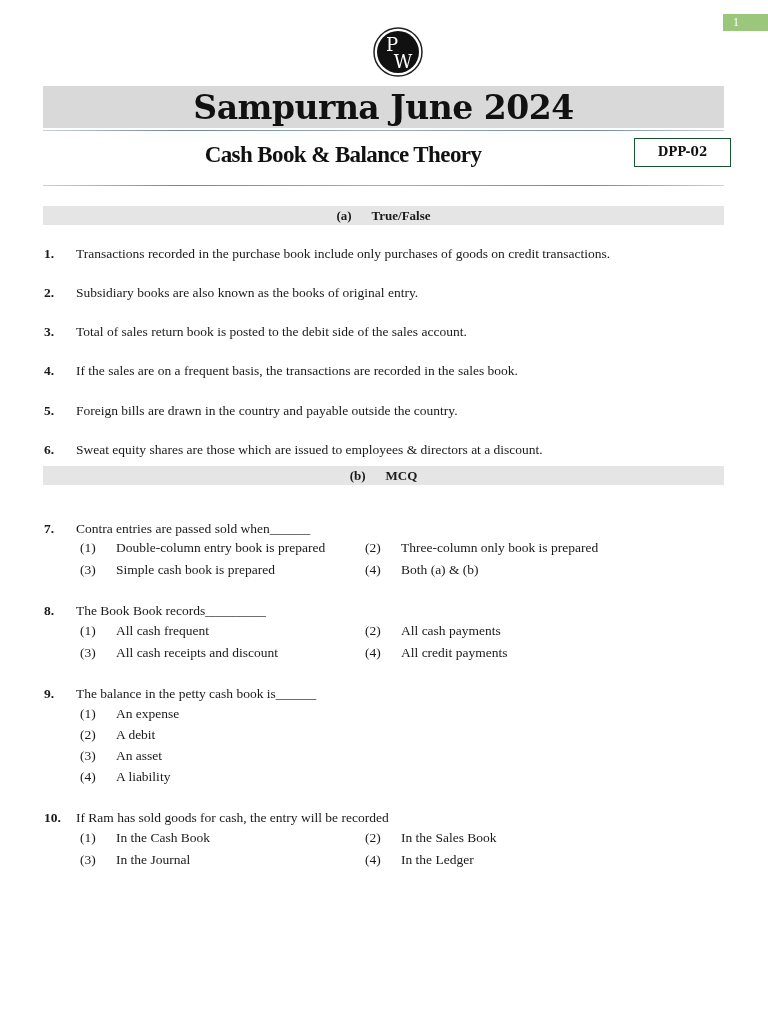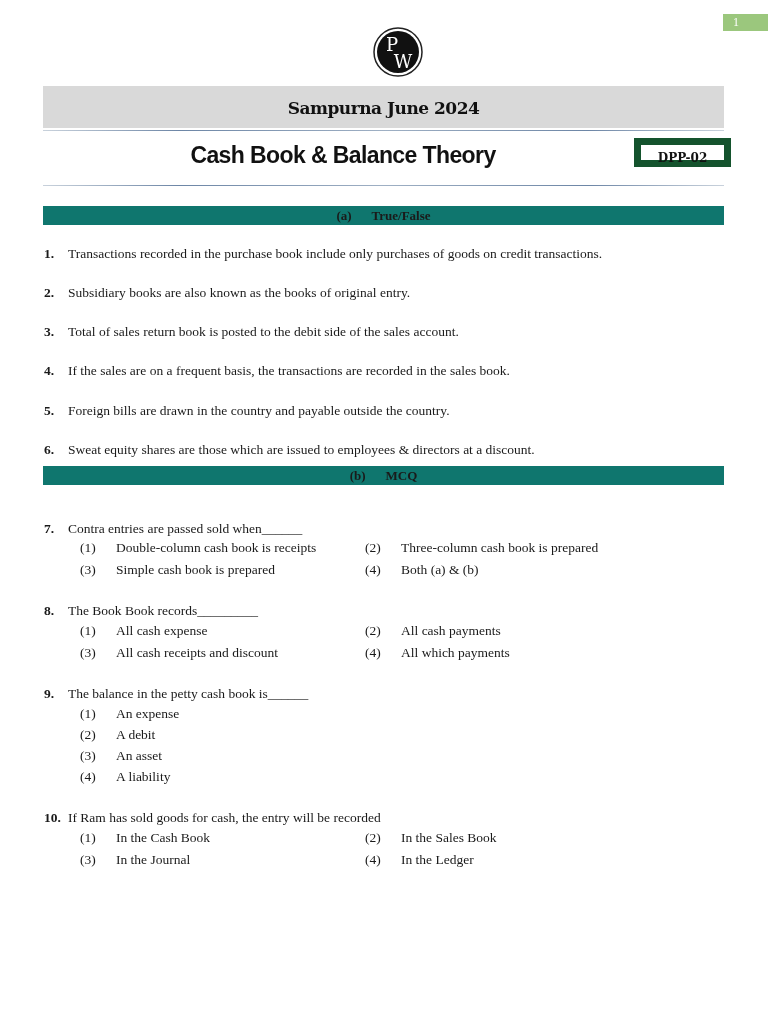--- a/index.html
+++ b/index.html
@@ -13,46 +13,46 @@
       text-align: left; padding-left: 10px; box-sizing: border-box;
     }
     .logo {
       position: absolute; left: 372px; top: 25px; width: 52px; height: 55px;
     }
     .title-band {
       position: absolute; left: 43px; top: 86px; width: 681px; height: 42px;
       background: #d9d9d9; text-align: center;
     }
     .title-band span {
-      font-family: "DejaVu Serif", serif; font-weight: bold; font-size: 17px; line-height: 44px;
+      font-family: "DejaVu Serif", serif; font-weight: bold; font-size: 33px; line-height: 44px;
       letter-spacing: -0.5px; color: #111; text-align: center;
     }
     .rule {
       position: absolute; left: 43px; width: 681px; height: 1px;
       background: linear-gradient(to right, #c9d2dc 0%, #6d86a6 20%, #9fb0c4 50%, #6d86a6 80%, #c9d2dc 100%);
     }
     .subtitle {
       position: absolute; left: 43px; top: 142px; width: 600px; text-align: center;
-      font-family: Liberation Sans, sans-serif; font-weight: bold; font-size: 23px; letter-spacing: -0.6px; color: #111;
+      font-family: Liberation Serif, serif; font-weight: bold; font-size: 23px; letter-spacing: -0.6px; color: #111;
     }
     .dpp-box {
       position: absolute; left: 634px; top: 138px; width: 97px; height: 29px;
-      border: 7px solid #14532d; box-sizing: border-box; text-align: center;
+      border: 1px solid #14532d; box-sizing: border-box; text-align: center;
       font-family: "DejaVu Serif", serif; font-weight: bold; font-size: 12px; line-height: 27px; color: #111;
     }
     .section-band {
-      position: absolute; left: 43px; width: 681px; height: 19px; background: #0f766e;
+      position: absolute; left: 43px; width: 681px; height: 19px; background: #e5e5e5;
       text-align: center; font-size: 13px; font-weight: bold; line-height: 19px; color: #1a1a1a;
     }
     .section-band .letter { margin-right: 20px; }
     .q {
       position: absolute; left: 44px; font-size: 13.5px; line-height: 18px; white-space: nowrap;
     }
     .q .num { position: absolute; left: 0; font-weight: bold; }
-    .q .text { position: absolute; left: 24px; }
+    .q .text { position: absolute; left: 32px; }
     .opt {
       position: absolute; font-size: 13.5px; line-height: 18px; white-space: nowrap;
     }
     .opt .olabel { position: absolute; left: 0; }
     .opt .otext { position: absolute; left: 36px; }
   </style>
 </head>
 <body>
 
 <div class="page-num">1</div>
@@ -107,54 +107,54 @@
 <div class="section-band" style="top:466px;">
   <span class="letter">(b)</span><span>MCQ</span>
 </div>
 
 <div class="q" style="top:520px;">
   <span class="num">7.</span>
     <span class="text">Contra entries are passed sold when______</span>
 </div>
 <div class="opt" style="top:539px; left:80px;">
     <span class="olabel">(1)</span>
-    <span class="otext">Double-column cash book is receipts</span>
+    <span class="otext">Double-column entry book is prepared</span>
   </div>
 <div class="opt" style="top:539px; left:365px;">
     <span class="olabel">(2)</span>
-    <span class="otext">Three-column cash book is prepared</span>
+    <span class="otext">Three-column only book is prepared</span>
   </div>
 <div class="opt" style="top:561px; left:80px;">
     <span class="olabel">(3)</span>
     <span class="otext">Simple cash book is prepared</span>
   </div>
 <div class="opt" style="top:561px; left:365px;">
     <span class="olabel">(4)</span>
     <span class="otext">Both (a) &amp; (b)</span>
   </div>
 
 <div class="q" style="top:602px;">
   <span class="num">8.</span>
     <span class="text">The Book Book records_________</span>
 </div>
 <div class="opt" style="top:622px; left:80px;">
     <span class="olabel">(1)</span>
-    <span class="otext">All cash expense</span>
+    <span class="otext">All cash frequent</span>
   </div>
 <div class="opt" style="top:622px; left:365px;">
     <span class="olabel">(2)</span>
     <span class="otext">All cash payments</span>
   </div>
 <div class="opt" style="top:644px; left:80px;">
     <span class="olabel">(3)</span>
     <span class="otext">All cash receipts and discount</span>
   </div>
 <div class="opt" style="top:644px; left:365px;">
     <span class="olabel">(4)</span>
-    <span class="otext">All which payments</span>
+    <span class="otext">All credit payments</span>
   </div>
 
 <div class="q" style="top:685px;">
   <span class="num">9.</span>
     <span class="text">The balance in the petty cash book is______</span>
 </div>
 <div class="opt" style="top:705px; left:80px;">
     <span class="olabel">(1)</span>
     <span class="otext">An expense</span>
   </div>

